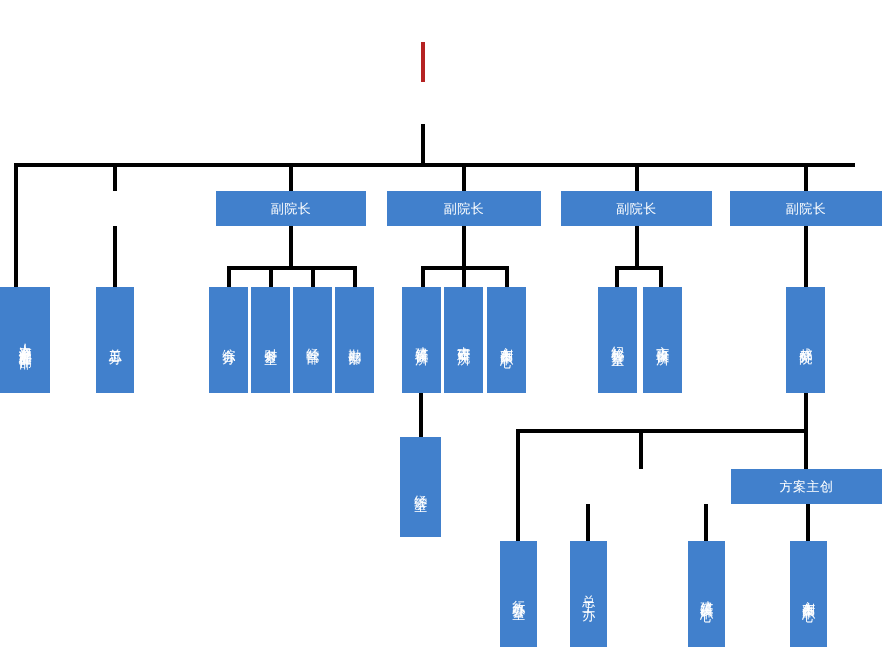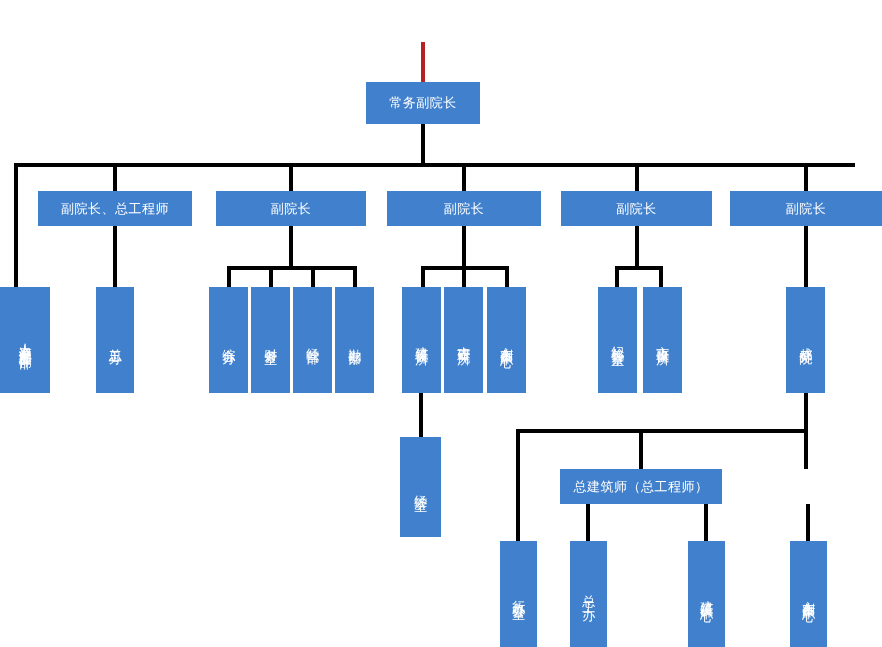--- a/index.html
+++ b/index.html
@@ -104,23 +104,21 @@
   <div class="connector" style="left:516px; top:429px; width:4px; height:112px;"></div>
   <div class="connector" style="left:639px; top:429px; width:4px; height:40px;"></div>
   <div class="connector" style="left:804px; top:429px; width:4px; height:40px;"></div>
 
   <div class="connector" style="left:586px; top:504px; width:4px; height:37px;"></div>
   <div class="connector" style="left:704px; top:504px; width:4px; height:37px;"></div>
 
   <div class="connector" style="left:806px; top:504px; width:4px; height:37px;"></div>
 
 
-  <div class="node h" style="left:366px; top:82px; width:114px; height:42px;">常务副院长</div>
 
-  <div class="node h" style="left:38px; top:191px; width:154px; height:35px;">副院长、总工程师</div>
 
   <div class="node h" style="left:216px; top:191px; width:150px; height:35px;">副院长</div>
 
   <div class="node h" style="left:387px; top:191px; width:154px; height:35px;">副院长</div>
 
   <div class="node h" style="left:561px; top:191px; width:151px; height:35px;">副院长</div>
 
   <div class="node h" style="left:730px; top:191px; width:152px; height:35px;">副院长</div>
 
   <div class="node v two-col" style="left:0px; top:287px; width:50px; height:106px;">
@@ -145,22 +143,22 @@
   <div class="node v" style="left:487px; top:287px; width:39px; height:106px;">方案创作中心</div>
 
   <div class="node v" style="left:598px; top:287px; width:39px; height:106px;">纪检督察室</div>
 
   <div class="node v" style="left:643px; top:287px; width:39px; height:106px;">市政设计所</div>
 
   <div class="node v" style="left:786px; top:287px; width:39px; height:106px;">成都分院</div>
 
   <div class="node v" style="left:400px; top:437px; width:41px; height:100px;">经济室</div>
 
-  <div class="node h" style="left:560px; top:469px; width:162px; height:35px;">总建筑师（总工程师）</div>
 
+  <div class="node h" style="left:731px; top:469px; width:151px; height:35px;">方案主创</div>
 
   <div class="node v" style="left:500px; top:541px; width:37px; height:106px;">行政办公室</div>
 
   <div class="node v spaced" style="left:570px; top:541px; width:37px; height:106px;">总工办</div>
 
   <div class="node v" style="left:688px; top:541px; width:37px; height:106px;">建筑设计中心</div>
 
   <div class="node v" style="left:790px; top:541px; width:37px; height:106px;">方案创作中心</div>
 
 </div>

